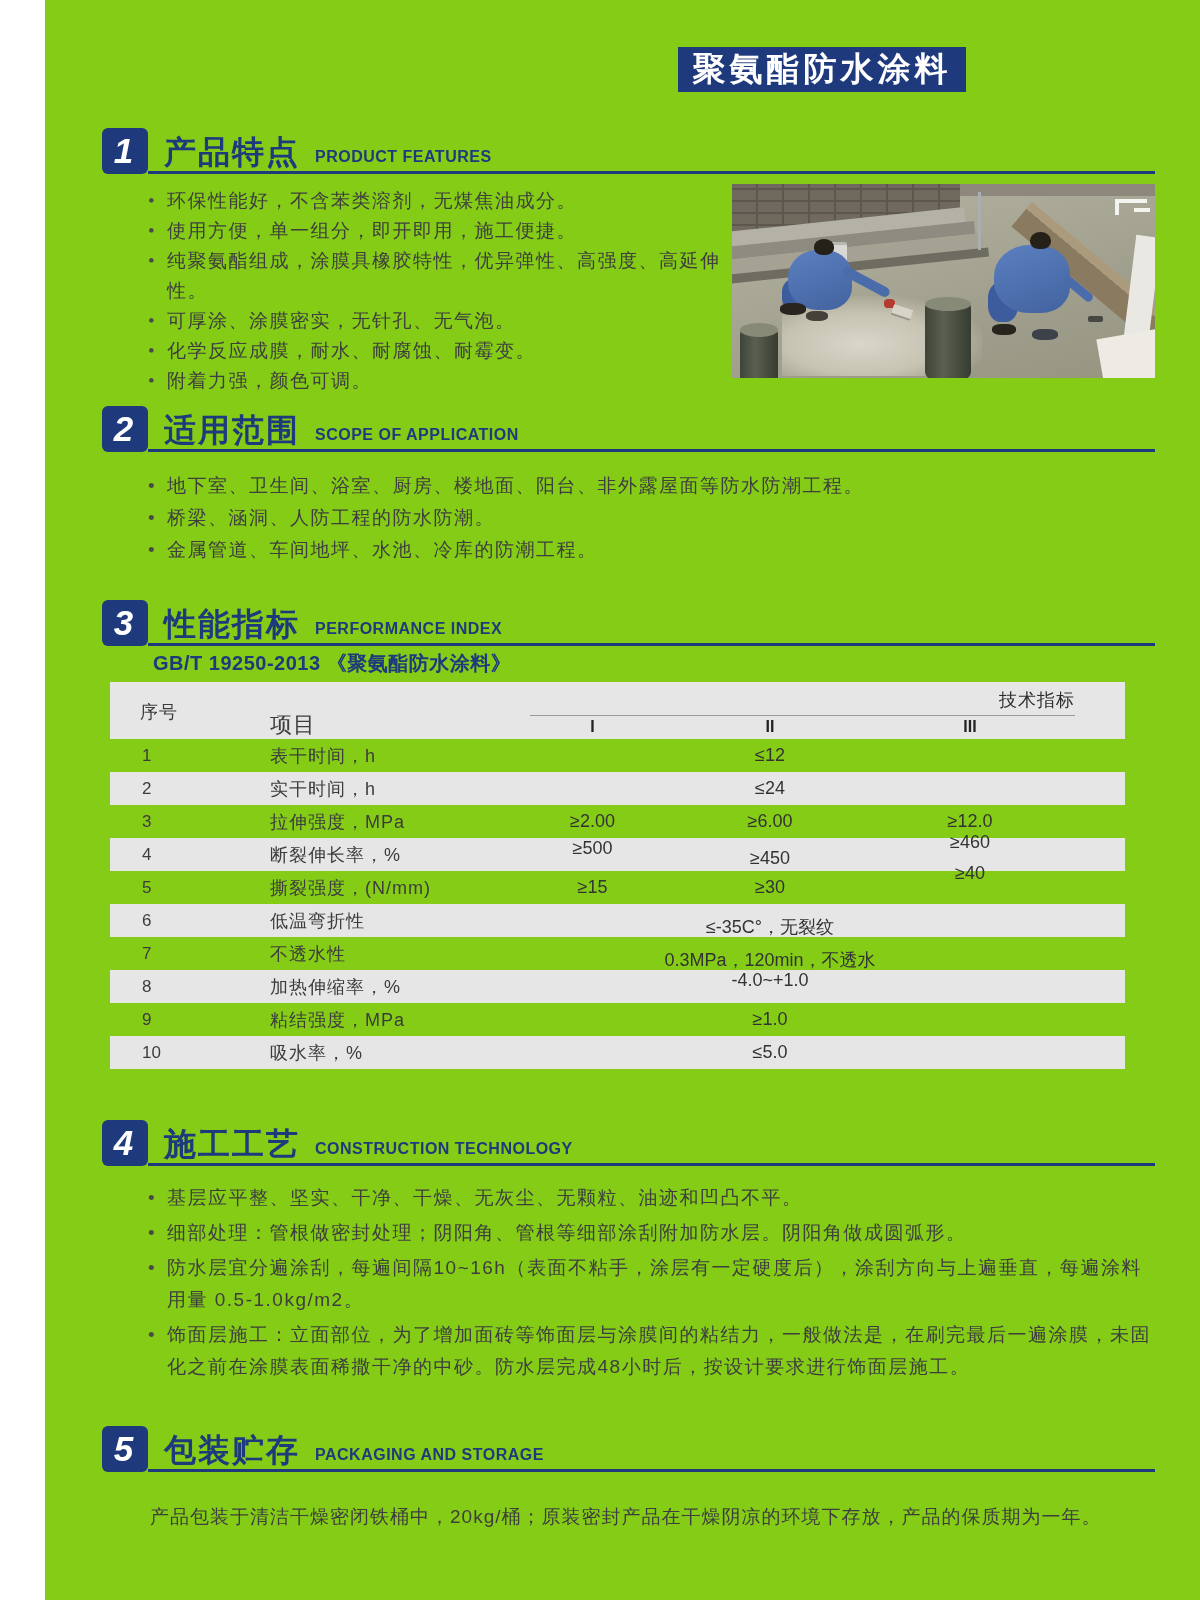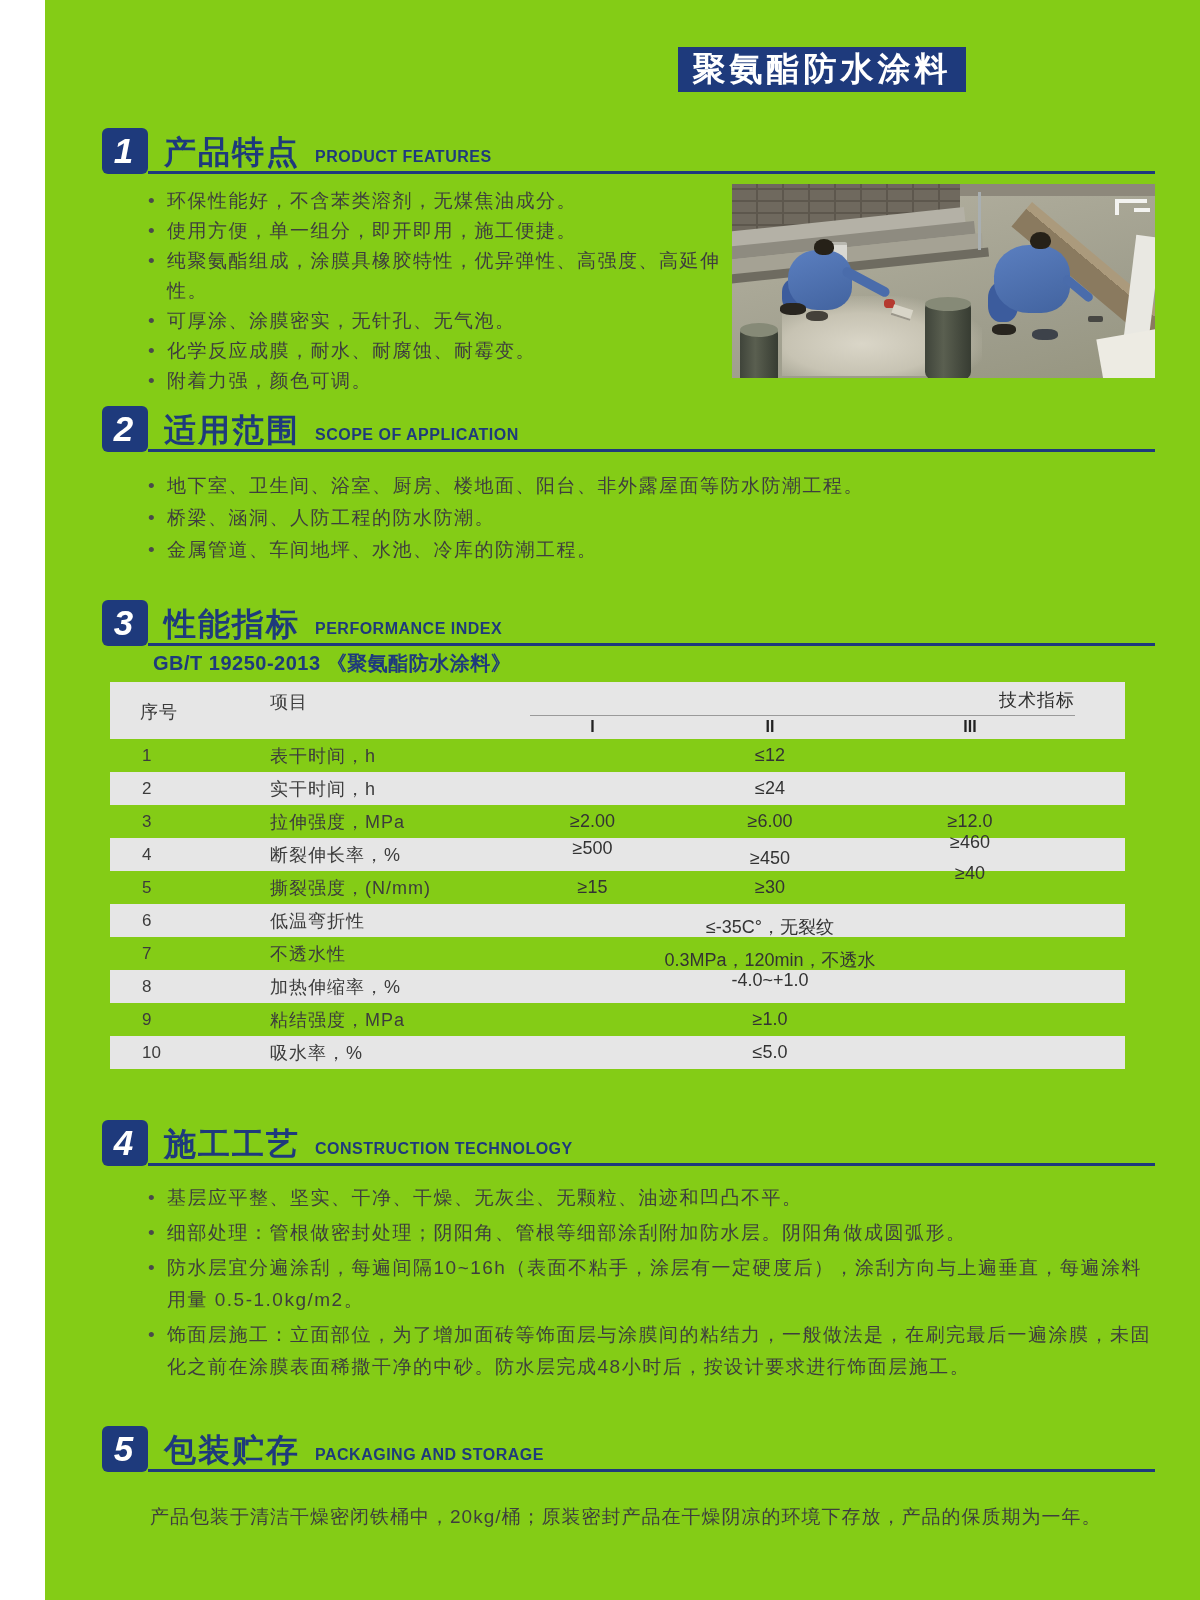--- a/index.html
+++ b/index.html
@@ -21,36 +21,36 @@
   .sec-cn{font-size:32px;font-weight:bold;color:#1e3a7c;letter-spacing:2px;line-height:1;}
   .sec-en{font-size:16px;font-weight:bold;color:#1e3a7c;letter-spacing:.5px;line-height:1;
           padding-bottom:3px;}
   .sec1{top:126px}.sec2{top:404px}.sec3{top:598px}.sec4{top:1118px}.sec5{top:1424px}
 
   
   .bullets{position:absolute;margin:0;padding:0;list-style:none;font-size:19px;color:#3e3e3e;
            letter-spacing:1.5px;}
   .bullets li{position:relative;padding-left:22px;}
   .bullets li::before{content:"\2022";position:absolute;left:3px;color:#4a4a4a;}
-  .blist1{left:100px;top:186px;width:600px;line-height:30px;}
+  .blist1{left:100px;top:186px;width:600px;line-height:30px;font-family:Liberation Serif, serif;}
   .blist2{left:100px;top:470px;width:820px;line-height:32px;}
   .blist4{left:100px;top:1182px;width:1015px;line-height:32px;}
   .blist4 li{margin-bottom:3px;}
 
   
   .s5-text{position:absolute;left:105px;top:1502px;width:1010px;font-size:19px;color:#3e3e3e;
            letter-spacing:1px;line-height:30px;}
 
   
   .std-label{position:absolute;left:108px;top:650px;font-size:20px;font-weight:bold;
              color:#1e3a7c;letter-spacing:.5px;}
   .ptable{position:absolute;left:65px;top:682px;width:1015px;}
   .thead{position:relative;height:57px;background:#e6e6e6;}
   .th-index{position:absolute;left:30px;top:18px;font-size:18px;color:#3c3c3c;letter-spacing:1px;}
-  .th-item{position:absolute;left:160px;top:8px;font-size:18px;color:#3c3c3c;letter-spacing:1px;}
+  .th-item{position:absolute;left:160px;top:28px;font-size:22px;color:#3c3c3c;letter-spacing:1px;}
   .th-tech{position:absolute;left:420px;top:6px;width:545px;text-align:right;font-size:18px;
            color:#2e2e2e;letter-spacing:1px;}
   .th-line{position:absolute;left:420px;top:33px;width:545px;height:1px;background:#9a9a9a;}
   .th-grades{position:absolute;left:420px;top:36px;width:525px;display:flex;}
   .th-grades span{text-align:center;font-size:16px;font-weight:bold;color:#222;}
   .g1{width:125px}.g2{width:230px}.g3{width:170px}
   .tbody{}
   .trow{display:grid;grid-template-columns:135px 285px 125px 230px 170px 70px;height:33px;
         align-items:center;font-size:18px;}
   .trow:nth-child(even){background:#e6e6e6;}

